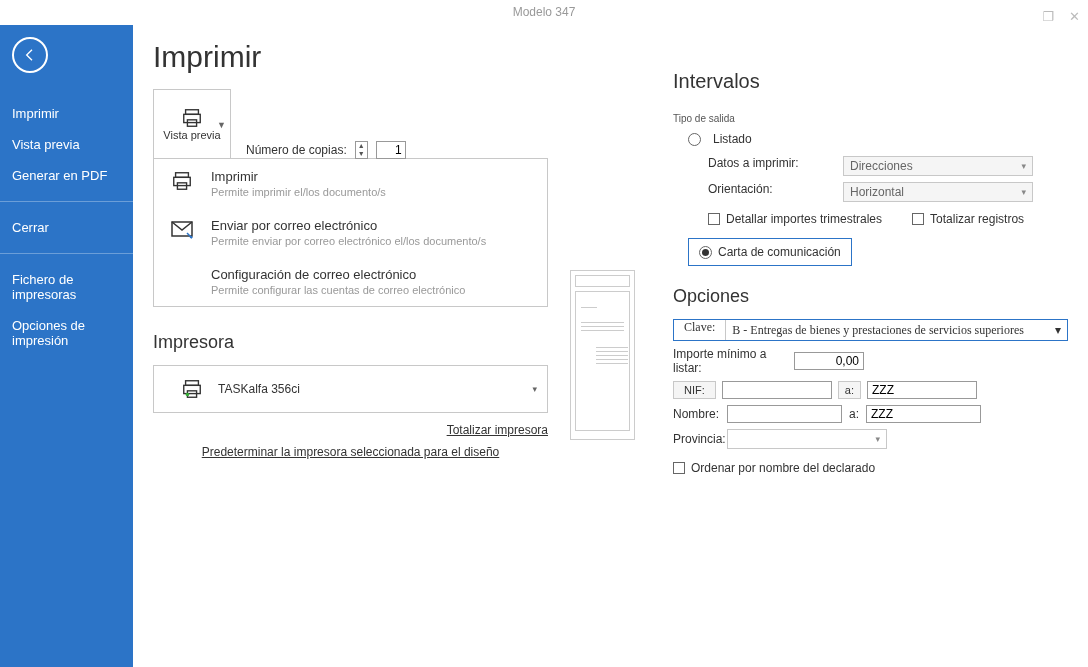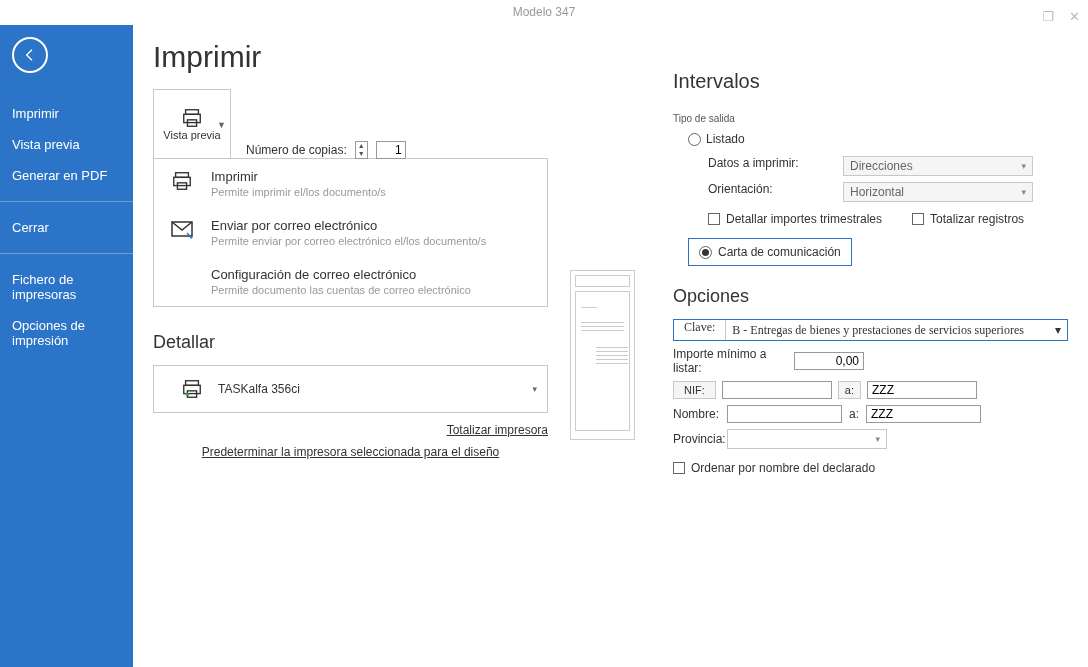--- a/index.html
+++ b/index.html
@@ -236,21 +236,21 @@
   margin-top: 30px;
 }
 .sub-label {
   font-size: 10px;
   color: #555;
   margin-bottom: 8px;
 }
 .radio-row {
   display: flex;
   align-items: center;
-  gap: 5px;
+  gap: 12px;
   margin-bottom: 10px;
   font-size: 12px;
   color: #333;
 }
 .radio {
   width: 13px;
   height: 13px;
   border: 1px solid #666;
   border-radius: 50%;
   display: inline-flex;
@@ -442,26 +442,26 @@
           </div>
           <div class="texts">
             <div class="title">Enviar por correo electrónico</div>
             <div class="desc">Permite enviar por correo electrónico el/los documento/s</div>
           </div>
         </div>
         <div class="dd-item">
           <div class="icon"></div>
           <div class="texts">
             <div class="title">Configuración de correo electrónico</div>
-            <div class="desc">Permite documento las cuentas de correo electrónico</div>
-          </div>
-        </div>
-      </div>
-
-      <h2 class="section">Detallar</h2>
+            <div class="desc">Permite configurar las cuentas de correo electrónico</div>
+          </div>
+        </div>
+      </div>
+
+      <h2 class="section">Impresora</h2>
       <div class="printer-block">
         <svg class="printer-svg" viewBox="0 0 24 24" fill="none" stroke="#333" stroke-width="1.5">
             <rect x="5" y="3" width="14" height="5"></rect>
             <rect x="3" y="8" width="18" height="9"></rect>
             <rect x="7" y="14" width="10" height="7"></rect>
             <circle cx="7" cy="18" r="2" fill="#3a3" stroke="none"></circle>
           </svg>
         <span>TASKalfa 356ci</span>
         <span class="drop">▾</span>
       </div>

